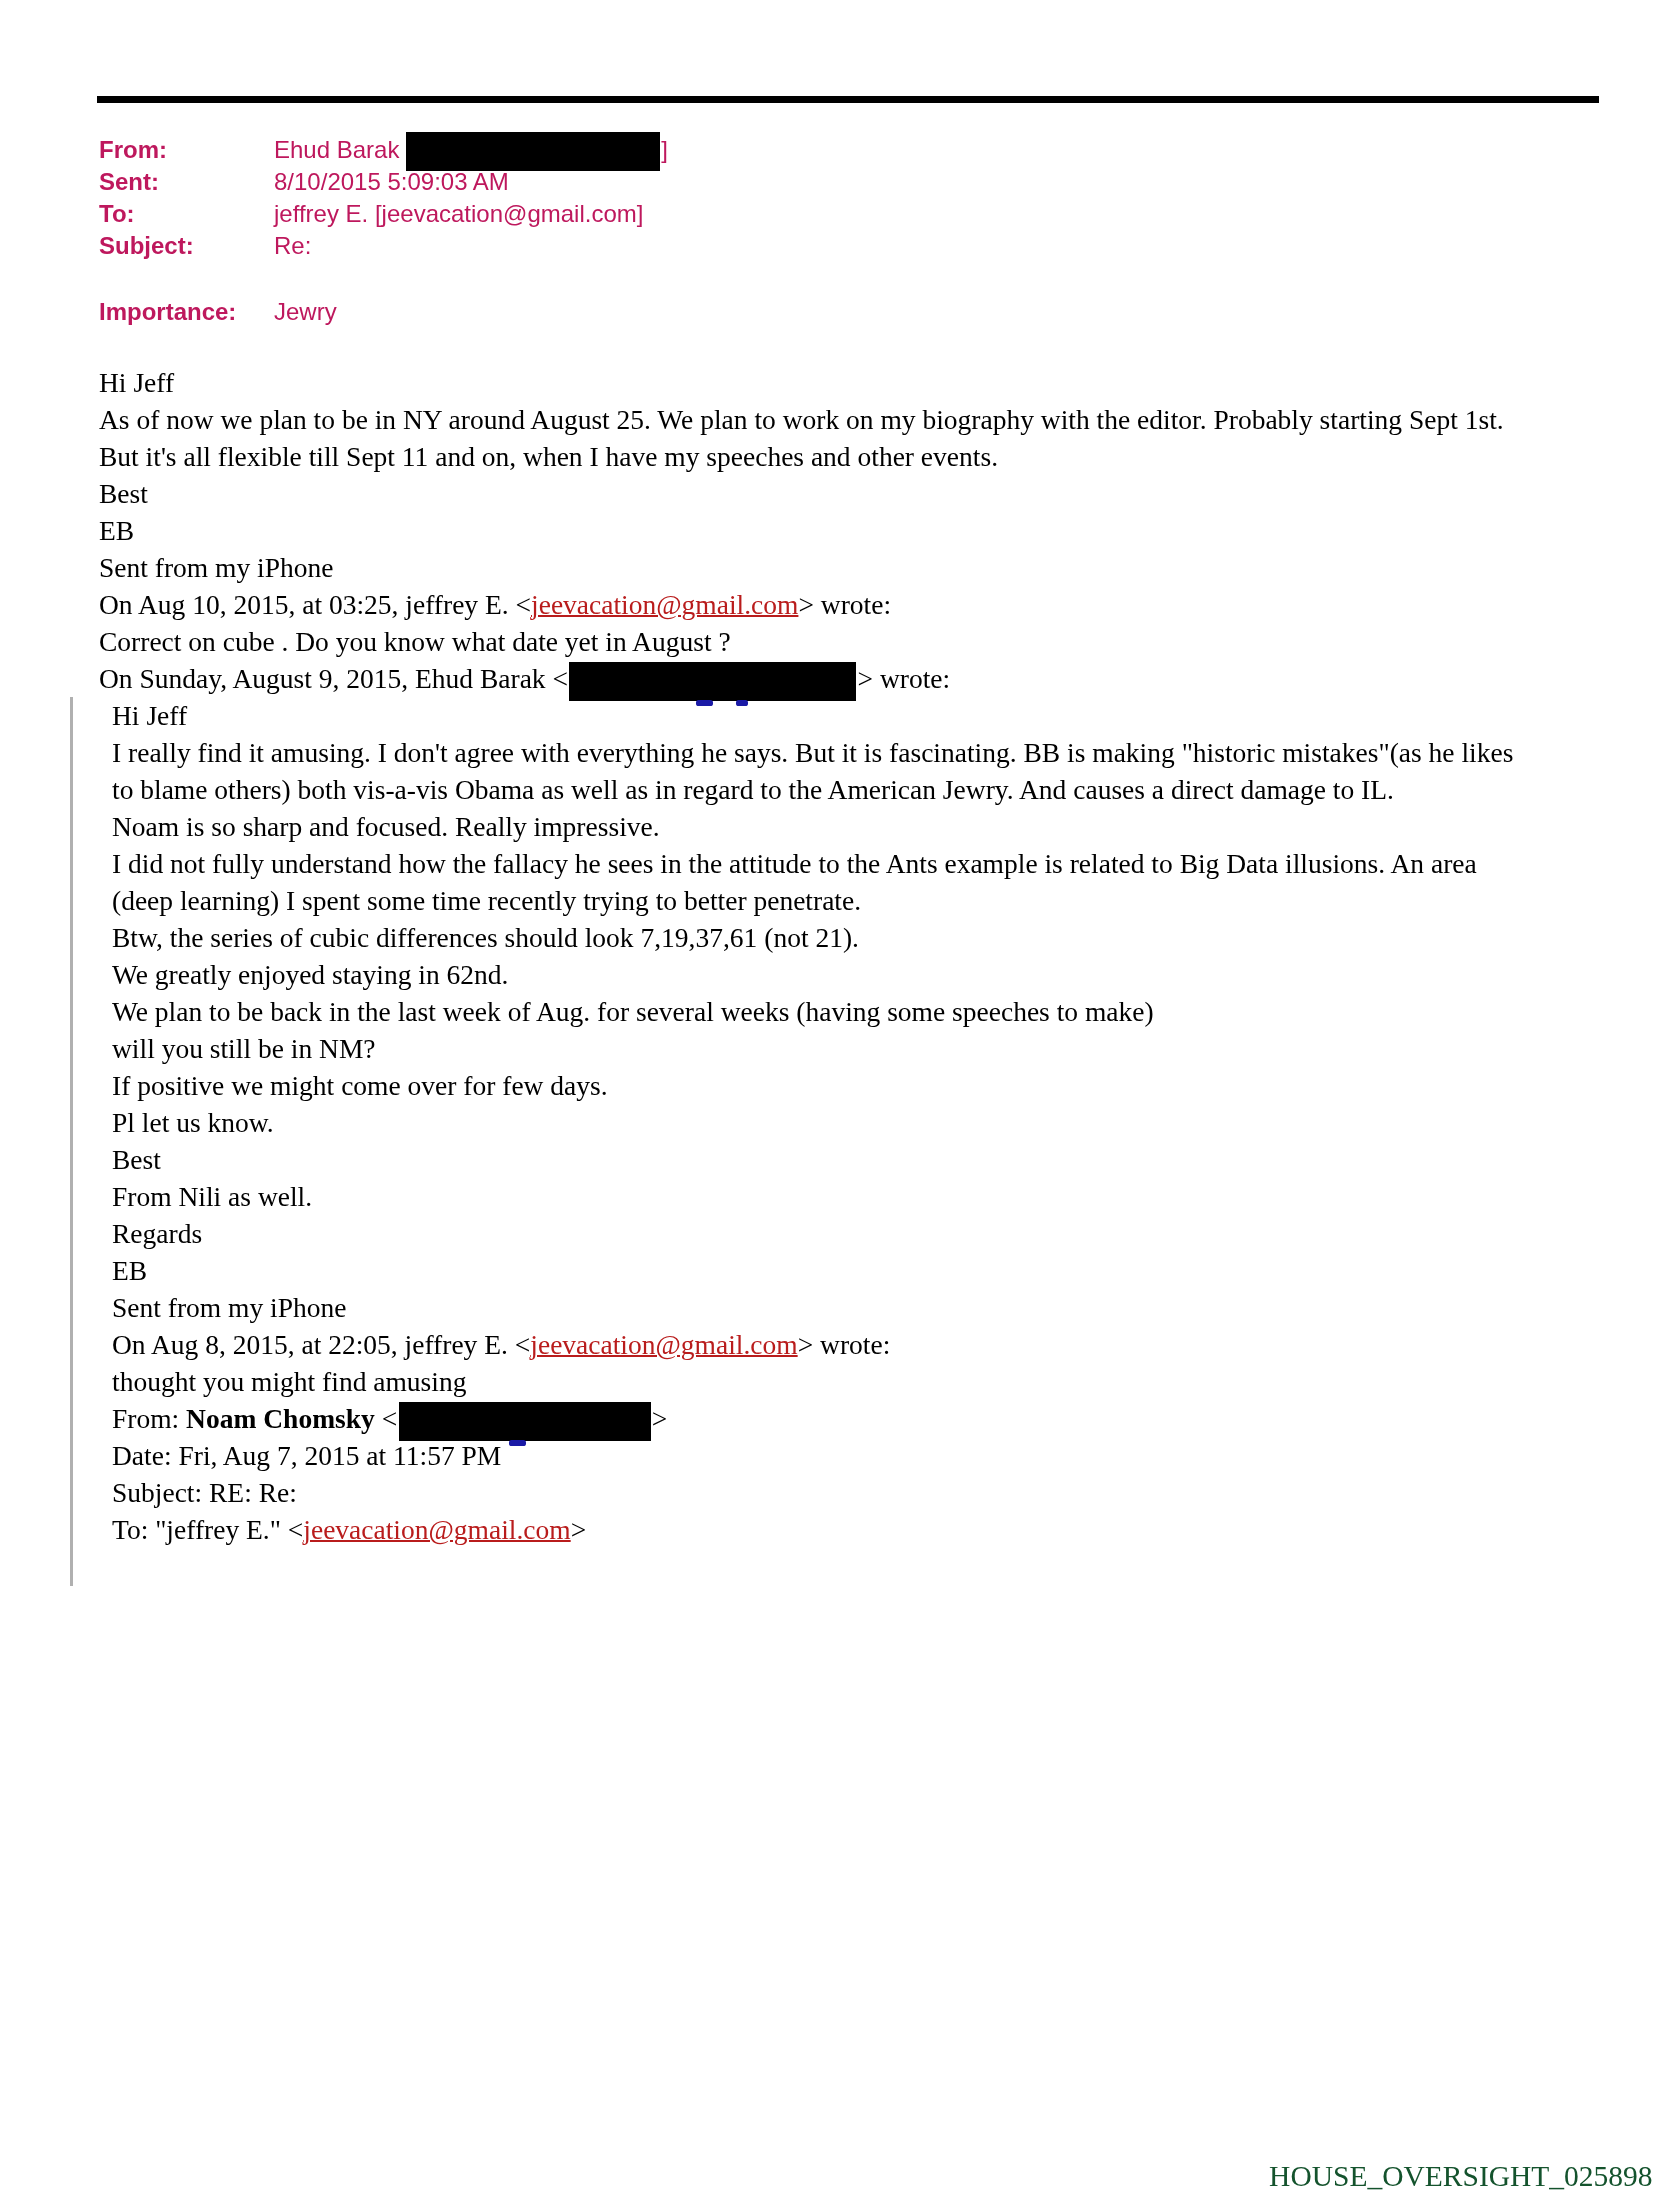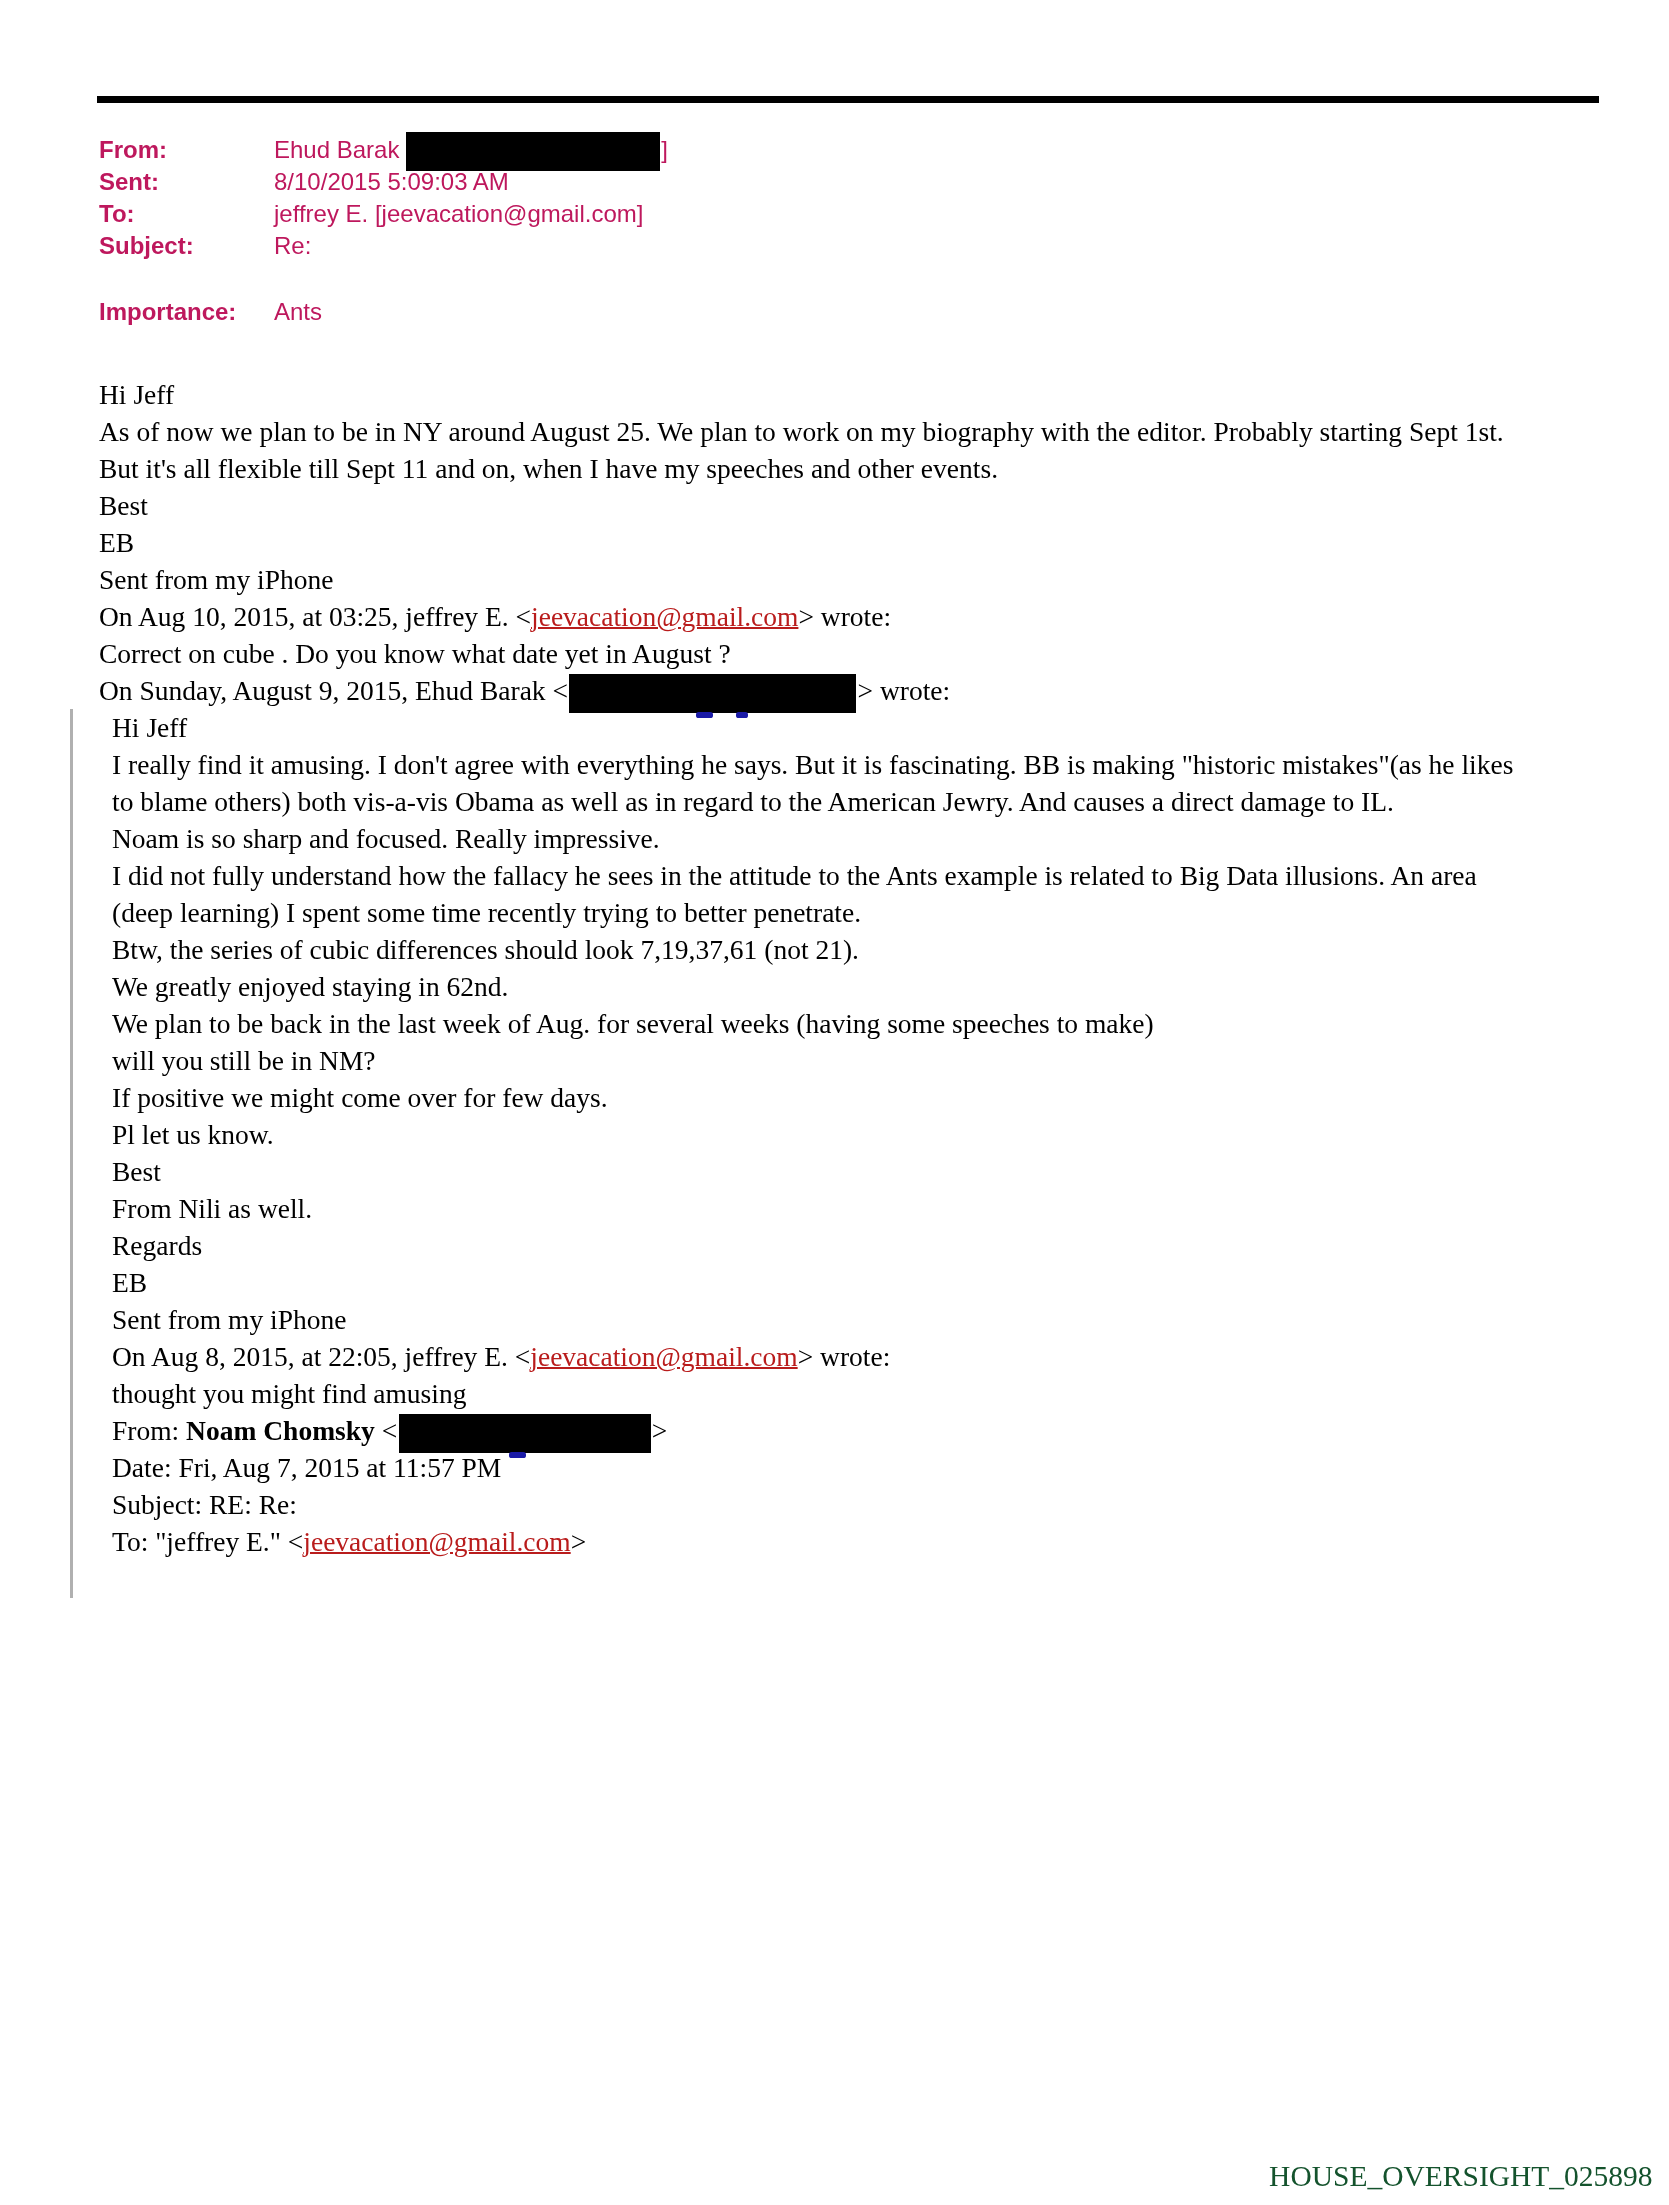--- a/index.html
+++ b/index.html
@@ -32,21 +32,21 @@
   .redaction-sunday { width:287px; height:39px; margin:-7.9px 1.3px; }
   .redaction-chomsky { width:252px; height:39px; margin:-7.9px 1.3px; }
   .blue-hint {
     position:absolute; left:44%; bottom:-5.2px; width:17px; height:5.9px;
     background:#1a1aa6; border-radius:2.6px;
   }
   .blue-hint.second { left:58%; width:11.8px; }
 
   
   .email-body {
-    position:absolute; left:99px; top:376px; width:1440px;
+    position:absolute; left:99px; top:364px; width:1440px;
     font-size:27.5px; line-height:37px;
   }
   .email-body p { margin:0; }
   .mt1 { margin-top:37px; }
   .mt3 { margin-top:112px; }
 
   .link { color:#b91c1c; text-decoration:underline; text-decoration-thickness:2px; cursor:pointer; }
   .bold { font-weight:bold;font-family:Liberation Serif, serif; }
 
   
@@ -76,21 +76,21 @@
     <div class="header-row">
       <span class="header-label">Sent:</span><span>8/10/2015 5:09:03 AM</span>
     </div>
     <div class="header-row">
       <span class="header-label">To:</span><span>jeffrey E. [jeevacation@gmail.com]</span>
     </div>
     <div class="header-row">
       <span class="header-label">Subject:</span><span>Re:</span>
     </div>
     <div class="header-row importance-row">
-      <span class="header-label">Importance:</span><span>Ants</span>
+      <span class="header-label">Importance:</span><span>Jewry</span>
     </div>
   </div>
 
   <div class="email-body">
 
     <p>Hi Jeff</p>
     <p>As of now we plan to be in NY around August 25. We plan to work on my biography with the editor. Probably starting Sept 1st. But it's all flexible till Sept 11 and on, when I have my speeches and other events.</p>
     <p>Best</p>
     <p>EB</p>
 

